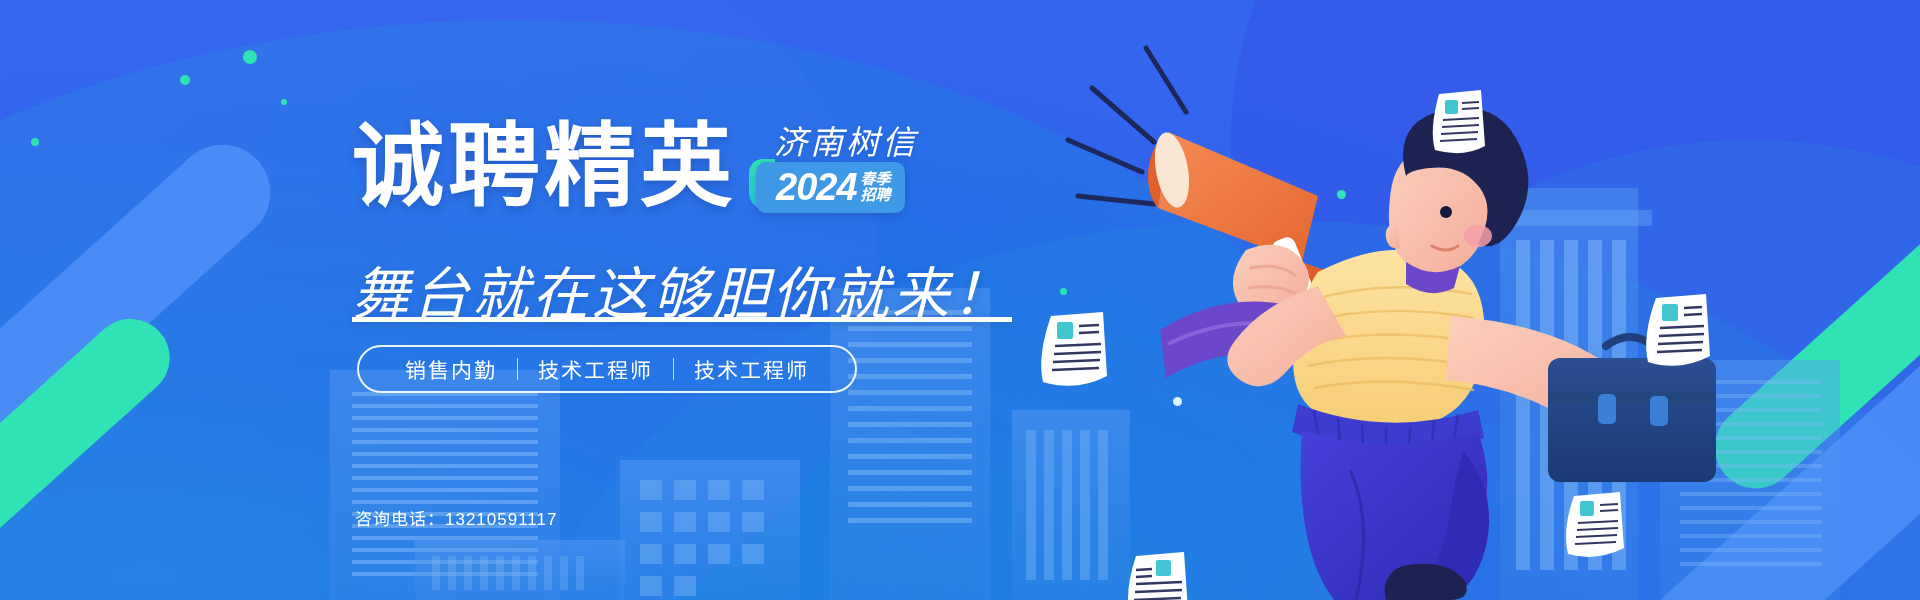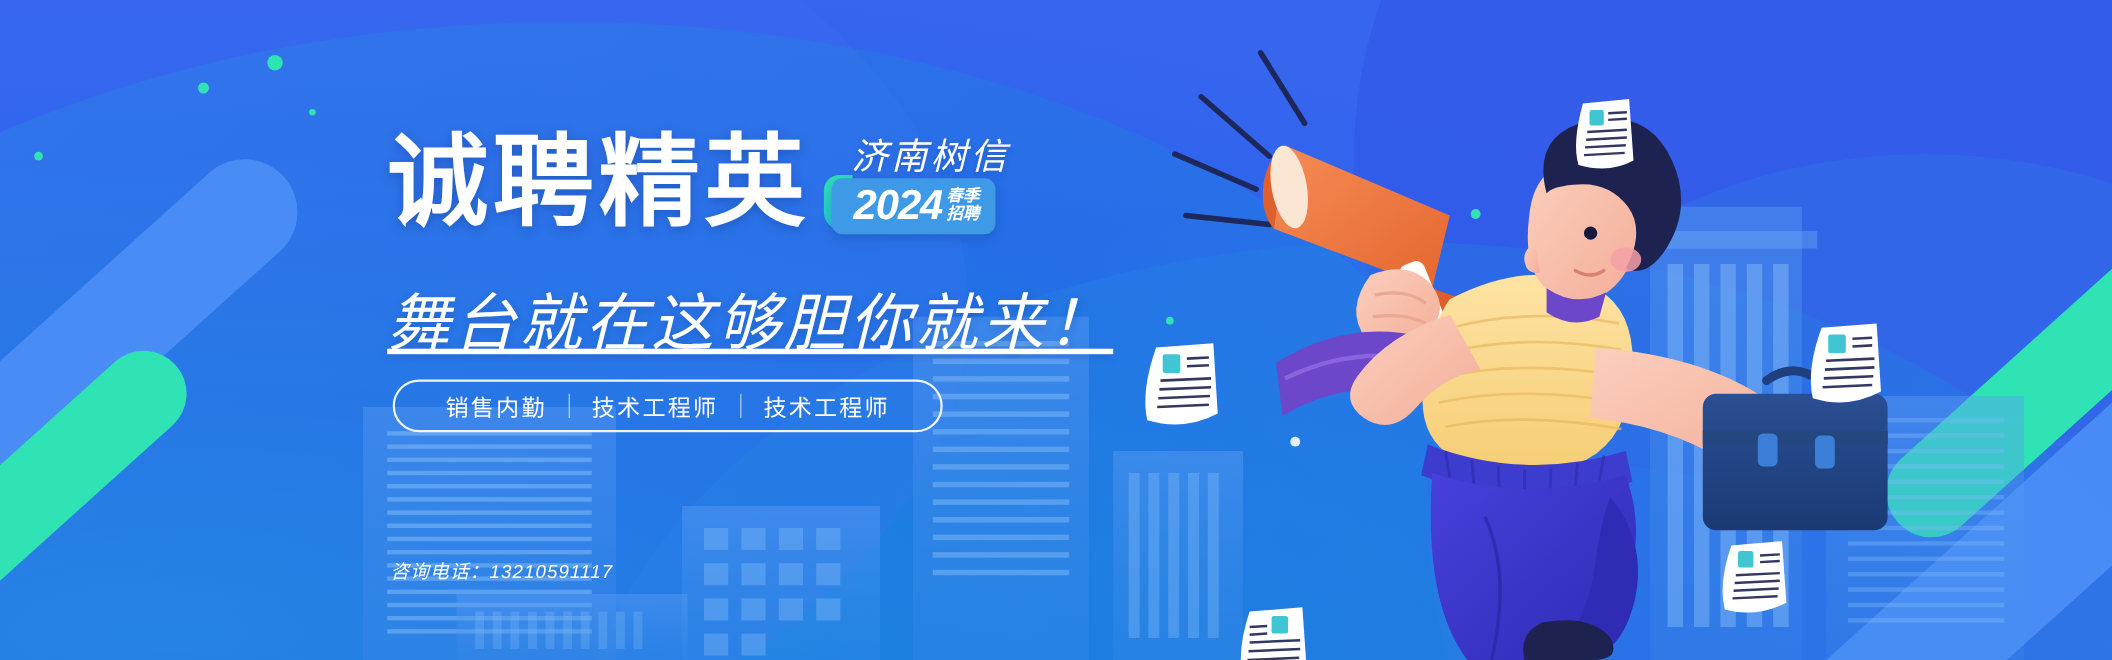--- a/index.html
+++ b/index.html
@@ -156,21 +156,21 @@
   .pos-item{
     font-size:21px;color:#ffffff;letter-spacing:2px;
     padding:0 20px;white-space:nowrap;
   }
   .pos-sep{
     width:1px;height:22px;background:rgba(255,255,255,.72);
   }
 
   .contact{
     position:absolute;left:355px;top:505px;
-    display:flex;align-items:flex-start;gap:32px;font-style:italic;
+    display:flex;align-items:flex-start;gap:32px;
   }
   .contact-item{
     font-size:17px;color:#ffffff;letter-spacing:1px;white-space:nowrap;
   }
 
   
   .illustration{
     position:absolute;right:150px;bottom:0;
     width:720px;height:600px;
   }

